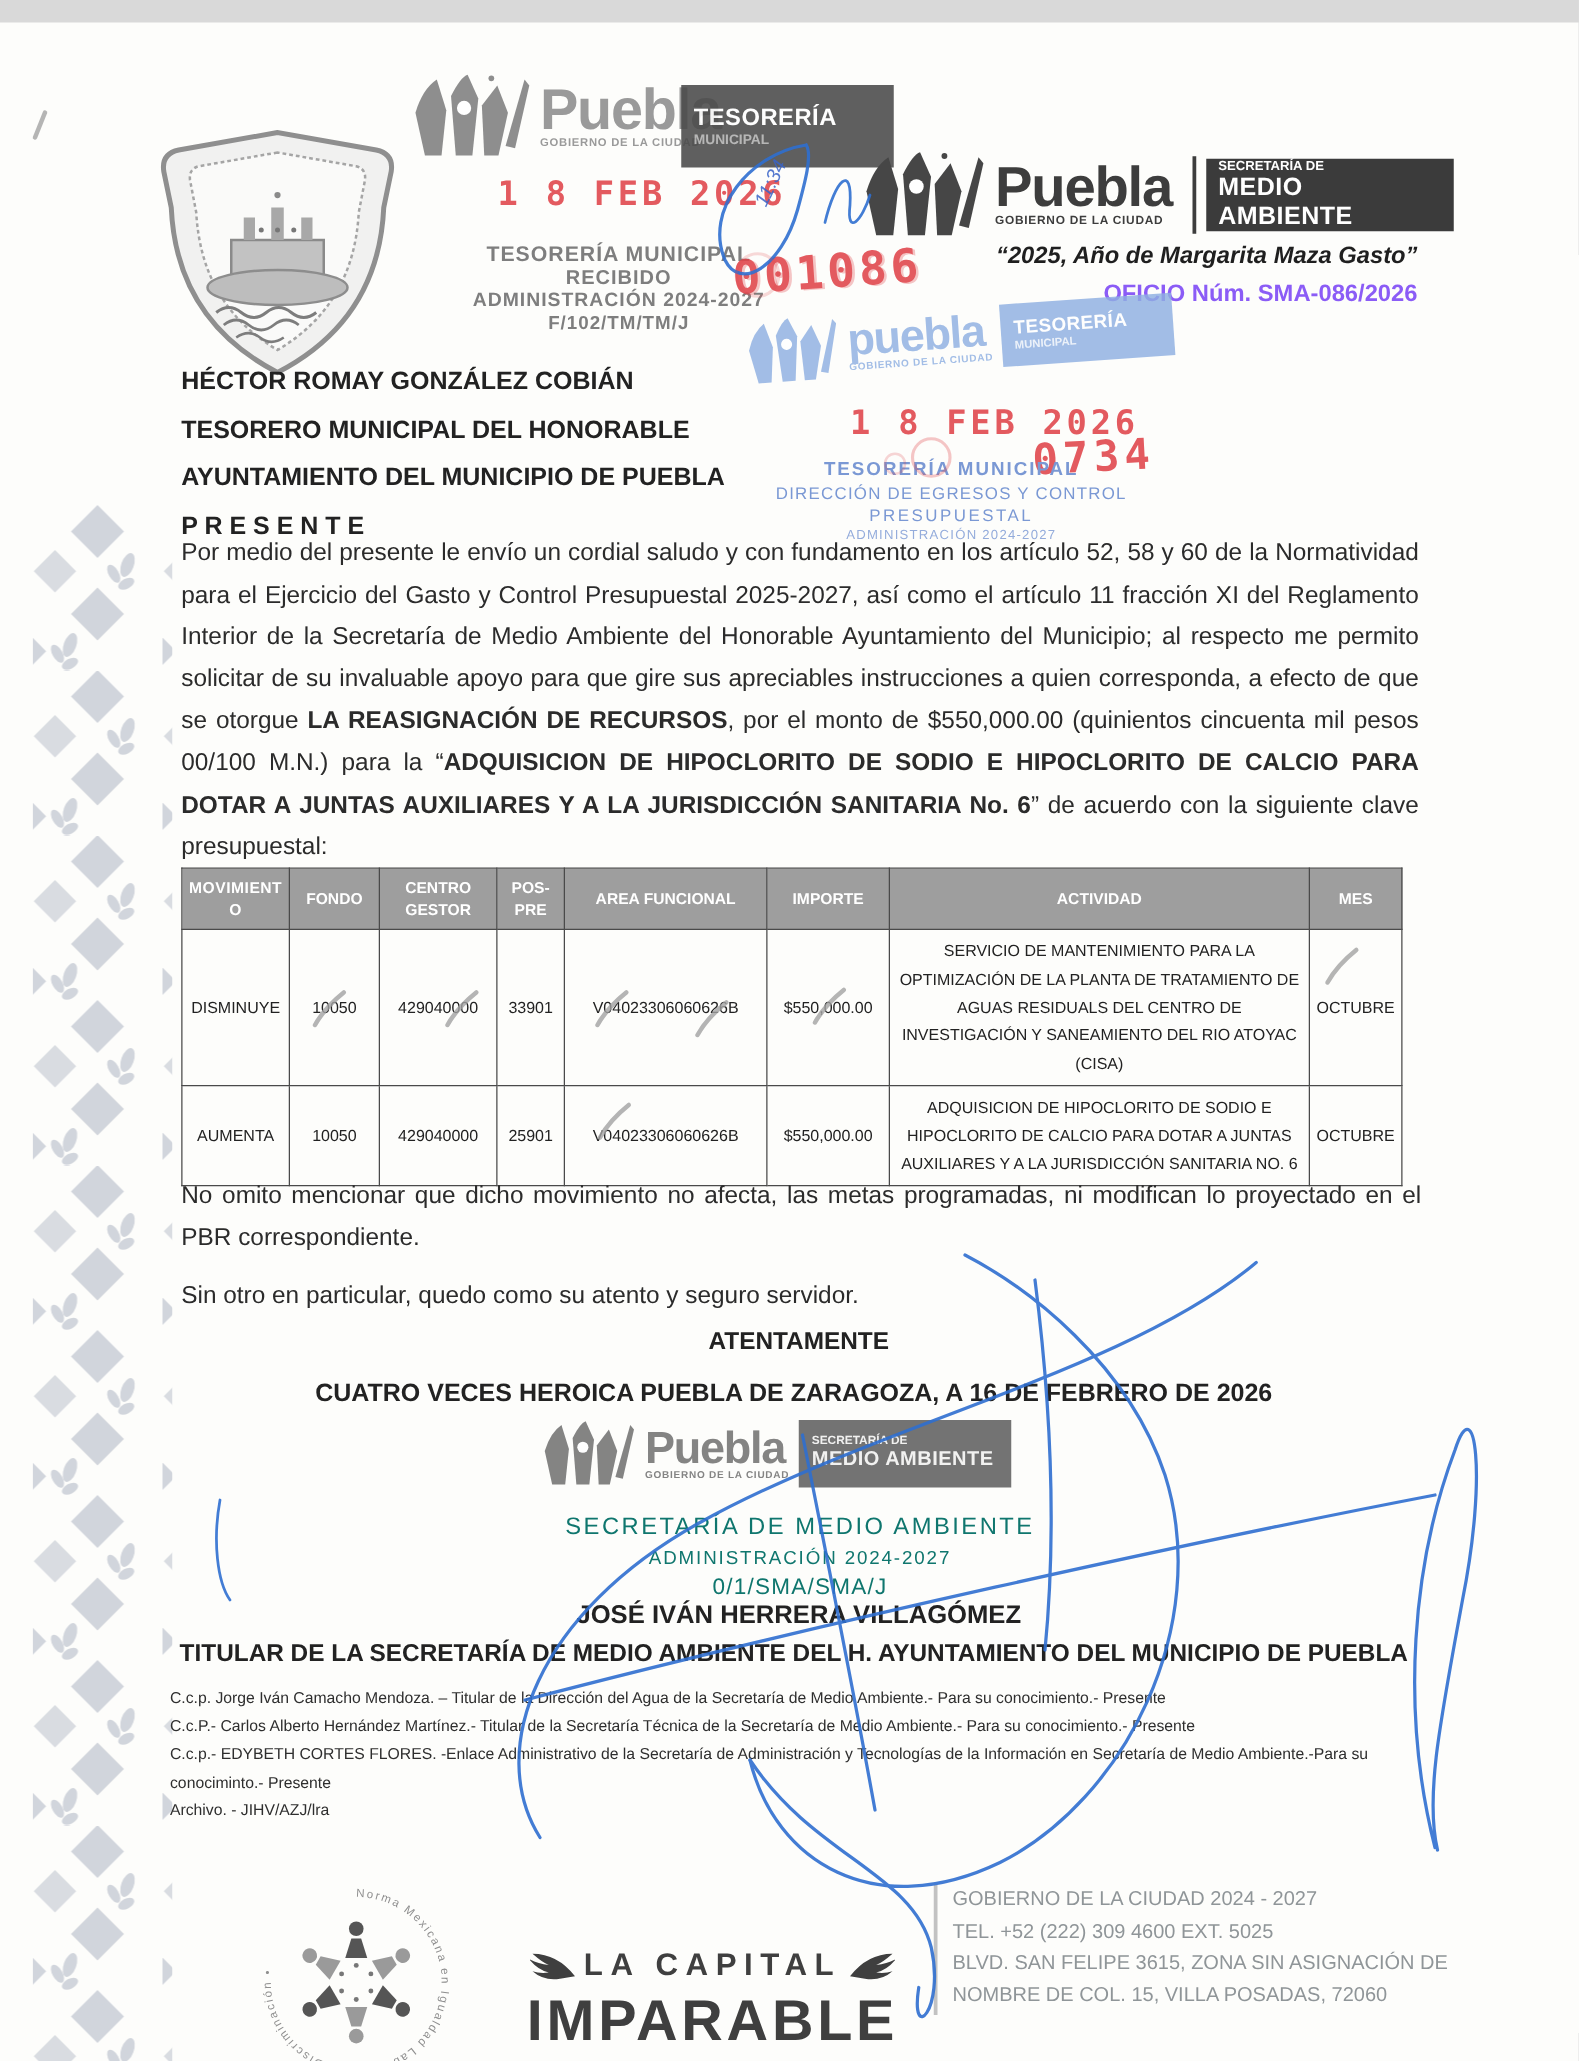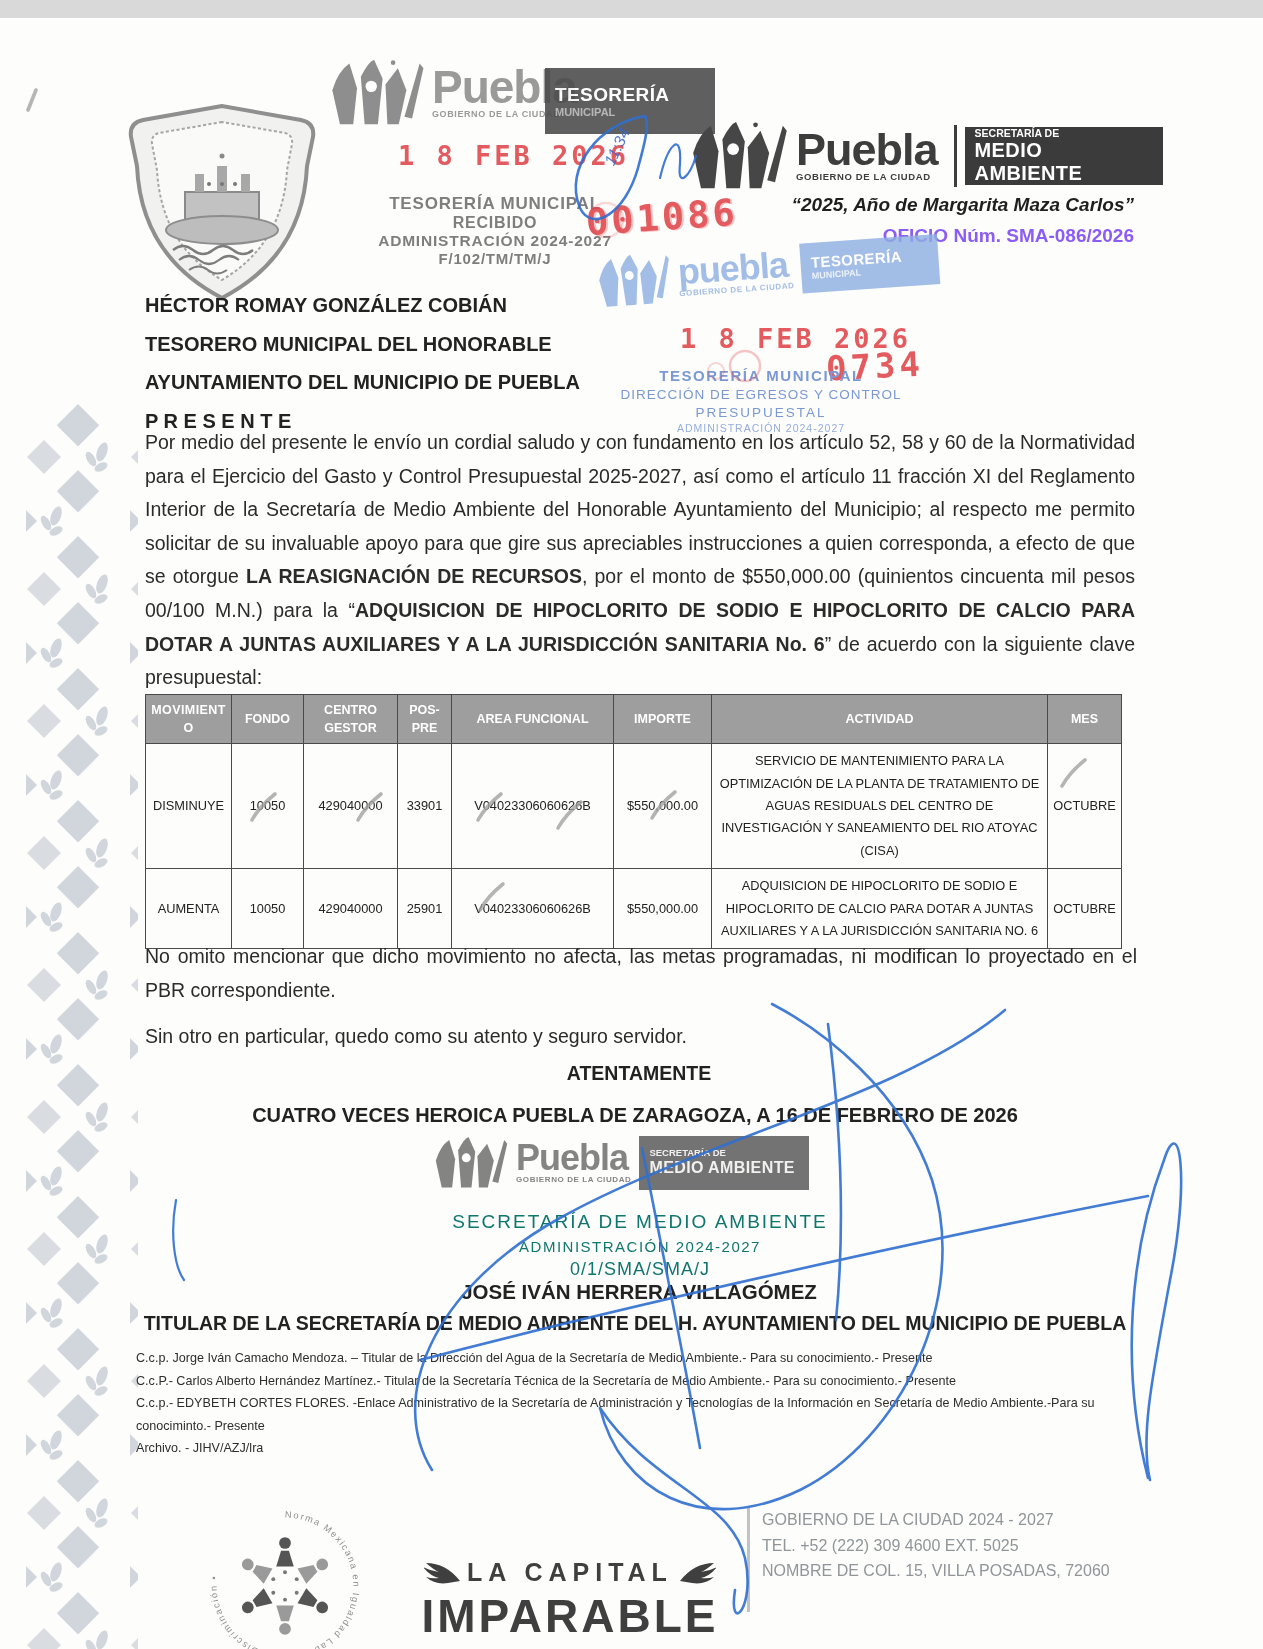--- a/index.html
+++ b/index.html
@@ -127,21 +127,21 @@
       <div class="wordmark" style="font-size:45px;color:#3d3d3d;">Puebla</div>
       <div class="wordmark-sub" style="font-size:9.5px;color:#3d3d3d;">GOBIERNO DE LA CIUDAD</div>
     </div>
     <div style="width:3px;height:62px;background:#3d3d3d;"></div>
     <div class="dept-box" style="background:#3b3b3b;color:#fff;width:178px;height:50px;">
       <div class="s1" style="font-size:10.5px;">SECRETARÍA DE</div>
       <div class="s2" style="font-size:20px;">MEDIO AMBIENTE</div>
     </div>
   </div>
 
-  <div class="abs year-line" style="left:640px;top:176px;width:494px;">“2025, Año de Margarita Maza Carlos”</div>
+  <div class="abs year-line" style="left:640px;top:176px;width:494px;">“2025, Año de Margarita Maza Gasto”</div>
   <div class="abs oficio-line" style="left:640px;top:207px;width:494px;">OFICIO Núm. SMA-086/2026</div>
 
   <div class="abs logo-row" style="left:596px;top:224px;color:#8fb0e2;opacity:.82;transform:rotate(-4deg);">
     <svg width="74" height="58" viewBox="0 0 100 78" fill="currentColor">
       <path d="M12 72 L4 36 Q10 16 22 8 L30 34 L26 72 Z"></path>
       <path d="M38 72 L34 22 Q42 6 48 4 L57 24 L52 72 Z"></path>
       <circle cx="45" cy="32" r="6" fill="#fff"></circle>
       <path d="M62 72 L60 30 L73 13 L82 36 L74 72 Z"></path>
       <path d="M80 64 L96 8 L100 13 L88 66 Z"></path>
     </svg>
@@ -317,20 +317,21 @@
         <path d="M0 20 Q14 2 34 2 q-8 7 -13 9 q9 -1 16 -5 q-7 9 -16 11 q7 1 13 -1 q-9 8 -22 6 z"></path>
       </svg>
     </div>
     <div class="cap2">IMPARABLE</div>
   </div>
 
   <div class="abs" style="left:747px;top:1490px;width:3px;height:104px;background:#c2c2c2;"></div>
   <div class="abs foot-info" style="left:762px;top:1489px;">
     <div>GOBIERNO DE LA CIUDAD 2024 - 2027</div>
     <div>TEL. +52 (222) 309 4600 EXT. 5025</div>
+    <div>BLVD. SAN FELIPE 3615, ZONA SIN ASIGNACIÓN DE</div>
     <div>NOMBRE DE COL. 15, VILLA POSADAS, 72060</div>
   </div>
 
   <svg class="abs overlay" style="left:0;top:0;" width="1263" height="1649" viewBox="0 0 1263 1649">
     <g fill="none" stroke="#2f6fd0" stroke-width="2.6" stroke-linecap="round" opacity=".9">
       <path d="M645 98 C 600 105, 563 150, 580 190 C 592 215, 625 196, 638 150 C 644 128, 650 106, 645 98"></path>
       <path d="M660 160 c 8 -34, 22 -48, 20 -14 c -3 26, 10 12, 16 -8" stroke-width="2.2"></path>
       <path d="M1005 992 C 900 1080, 700 1122, 560 1200 C 430 1272, 388 1382, 432 1452"></path>
       <path d="M772 986 C 822 1012, 902 1072, 932 1162 C 970 1282, 900 1422, 800 1472 C 700 1520, 620 1472, 600 1390"></path>
       <path d="M1148 1460 C 1120 1350, 1130 1232, 1164 1142 C 1180 1092, 1190 1162, 1170 1262 C 1152 1360, 1140 1420, 1150 1462"></path>

